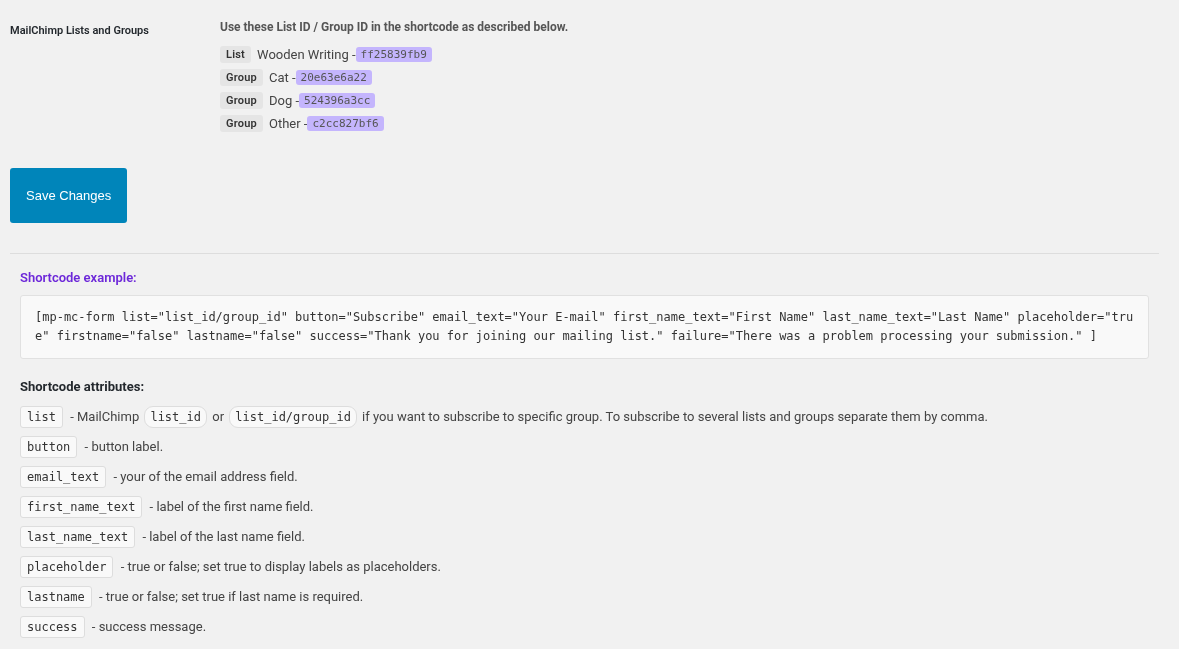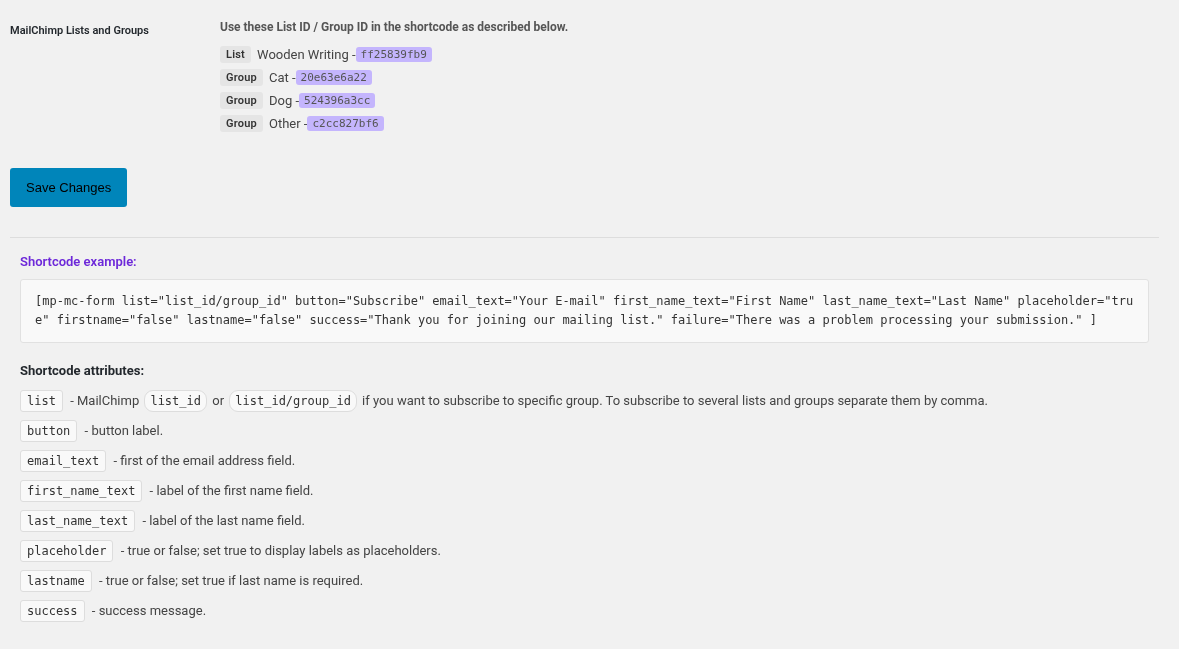--- a/index.html
+++ b/index.html
@@ -70,23 +70,23 @@
       display: inline-block;
       background: #c4b5fd;
       color: #555;
       font-size: 11px;
       padding: 1px 5px;
       border-radius: 3px;
       font-family: monospace;
     }
     .save-btn {
       background: #0085ba;
-      color: #000000;
+      color: #ffffff;
       border: none;
-      padding: 12px 16px;
+      padding: 20px 16px;
       border-radius: 3px;
       font-size: 13px;
       cursor: pointer;
       margin-top: 10px;
       margin-bottom: 20px;
       font-weight: 500;
     }
     .divider {
       border: none;
       border-top: 1px solid #ddd;
@@ -207,21 +207,21 @@
       <span> if you want to subscribe to specific group. To subscribe to several lists and groups separate them by comma.</span>
     </div>
 
     <div class="attr-row">
       <span class="attr-code">button</span>
       <span> - button label.</span>
     </div>
 
     <div class="attr-row">
       <span class="attr-code">email_text</span>
-      <span> - first of the email address field.</span>
+      <span> - your of the email address field.</span>
     </div>
 
     <div class="attr-row">
       <span class="attr-code">first_name_text</span>
       <span> - label of the first name field.</span>
     </div>
 
     <div class="attr-row">
       <span class="attr-code">last_name_text</span>
       <span> - label of the last name field.</span>

